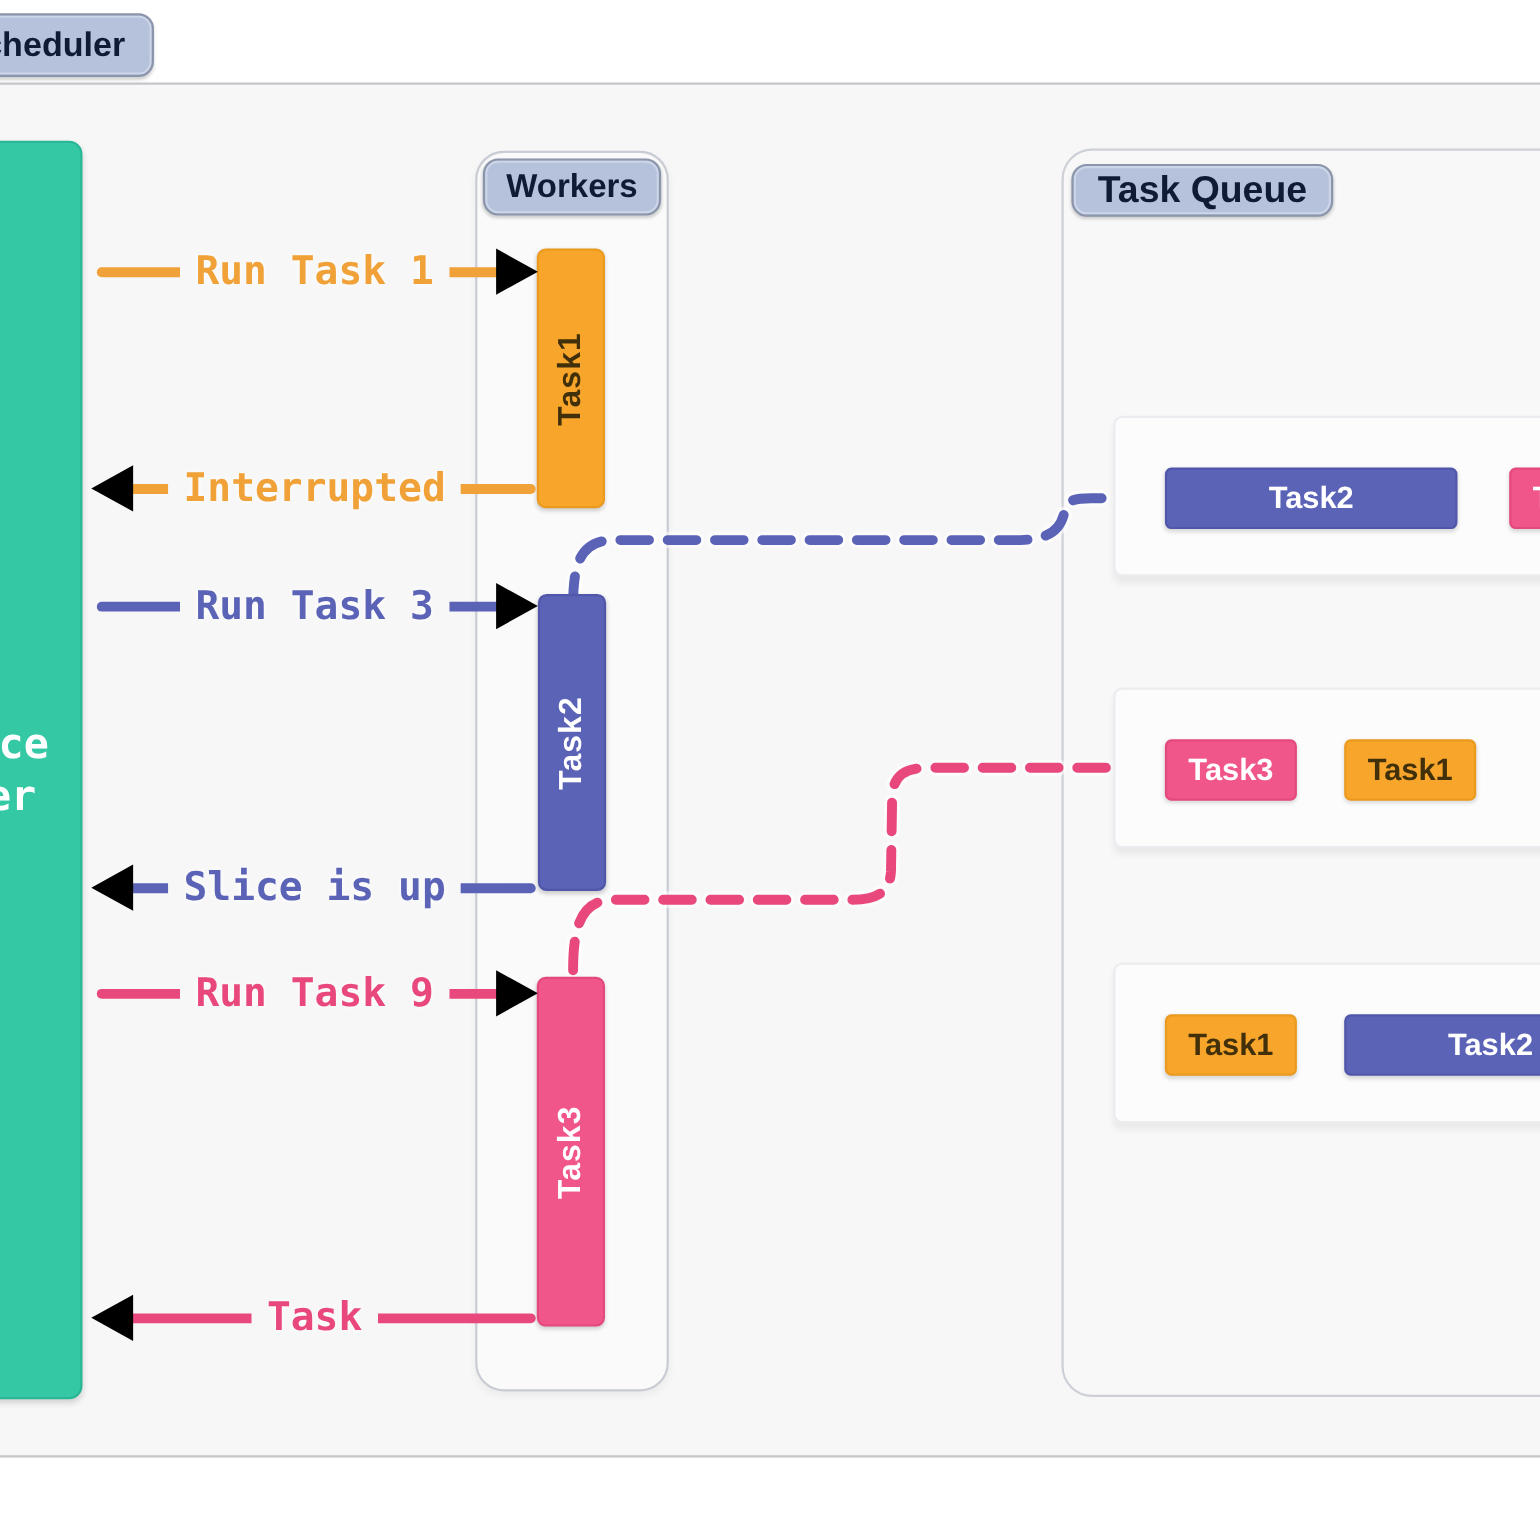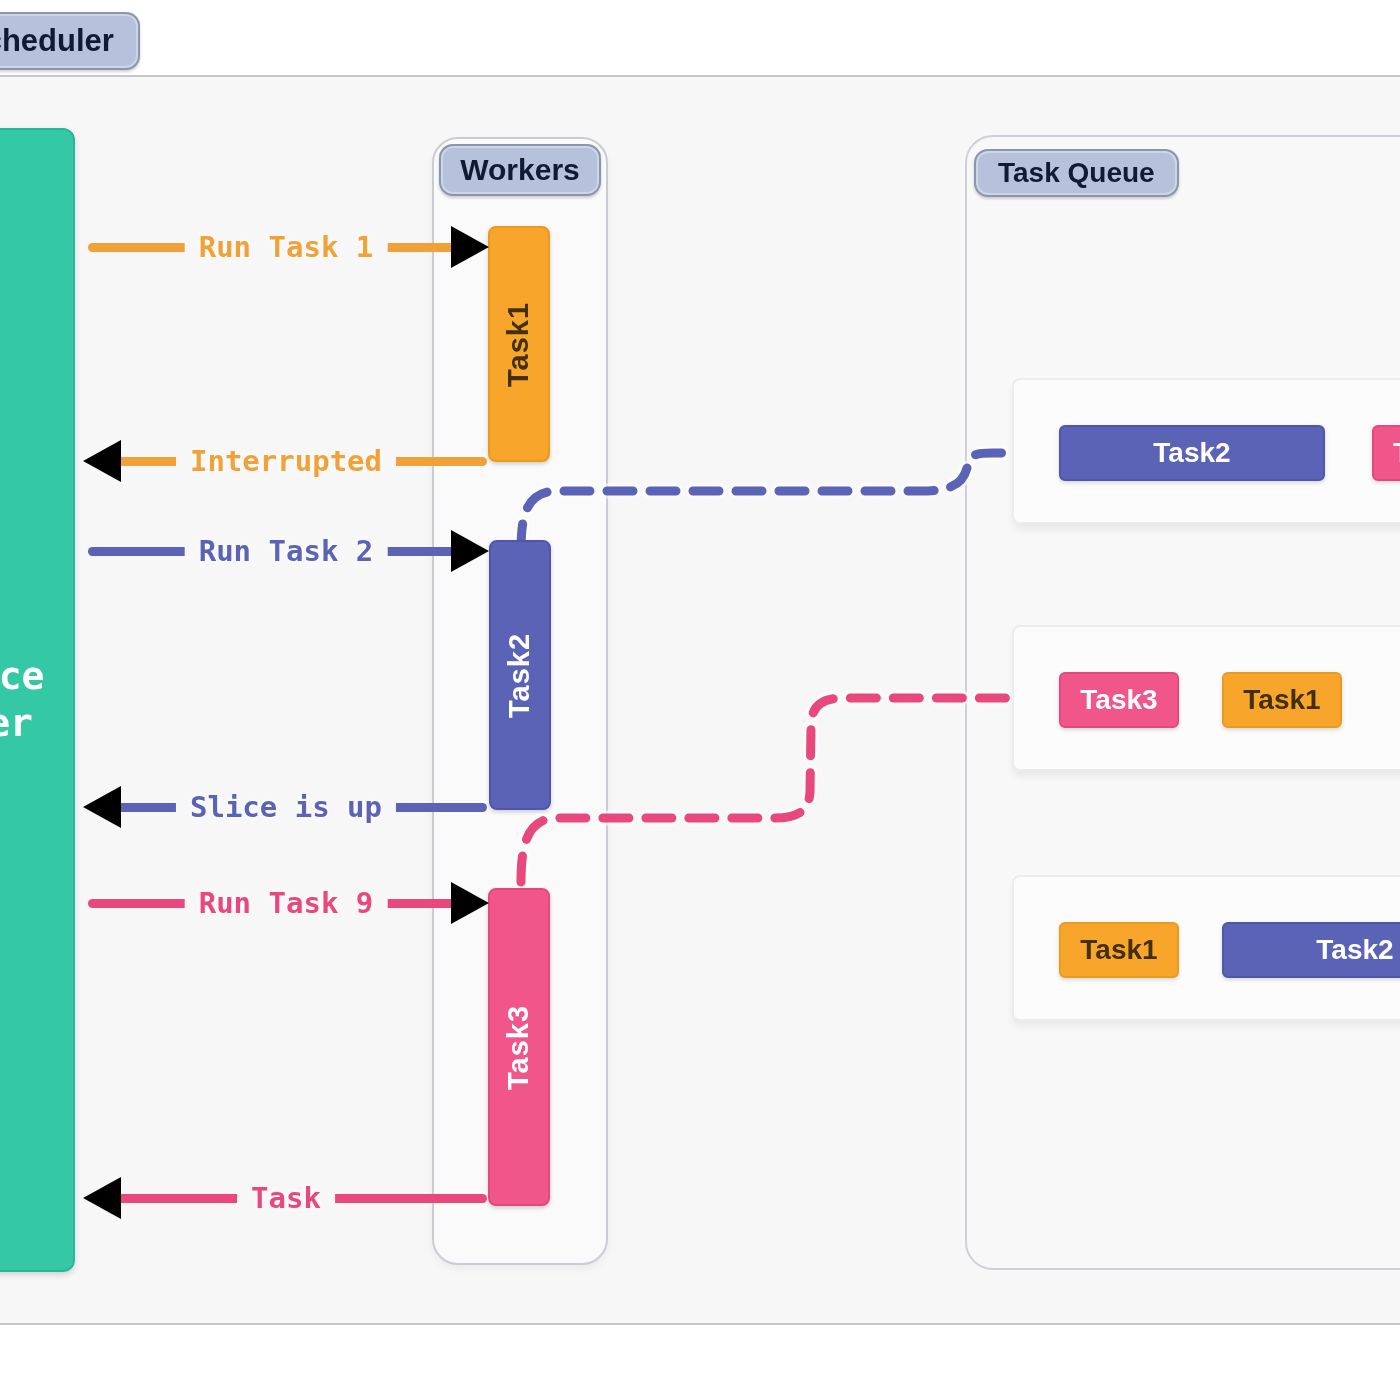--- a/index.html
+++ b/index.html
@@ -38,21 +38,21 @@
   }
   .workers-panel .actor-label{
     position:absolute;left:5px;right:5px;top:5px;height:52px;font-size:30px;
   }
   
   .queue-panel{
     position:absolute;left:965px;top:135px;width:515px;height:1135px;
     background:#f8f8f9;border:2px solid #cdd0d6;border-radius:28px;box-sizing:border-box;
   }
   .queue-panel .actor-label{
-    position:absolute;left:7px;top:12px;height:48px;padding:0 22px;font-size:28px;
+    position:absolute;left:7px;top:12px;height:48px;padding:0 22px;font-size:34px;
   }
   
   .wbar{
     position:absolute;width:62px;border-radius:8px;box-sizing:border-box;
     display:flex;align-items:center;justify-content:center;
     box-shadow:0 2px 4px rgba(0,0,0,.18);
   }
   .wbar span{
     transform:rotate(-90deg);white-space:nowrap;
     font-size:29px;font-weight:bold;letter-spacing:1px;
@@ -81,27 +81,27 @@
   .msg-line{position:absolute;top:20px;height:9px;border-radius:5px;}
   .msg.dir-right .msg-line{left:3px;right:30px;}
   .msg.dir-left  .msg-line{left:32px;right:0;}
   .msg-head{position:absolute;top:3px;width:0;height:0;
     border-top:21px solid transparent;border-bottom:21px solid transparent;}
   .msg.dir-right .msg-head{right:-2px;border-left:38px solid;}
   .msg.dir-left  .msg-head{left:-2px;border-right:38px solid;}
   .msg-label{
     position:absolute;left:50%;top:50%;transform:translate(-50%,-50%);
     background:#f7f7f8;padding:0 14px;white-space:nowrap;
-    font-family:"DejaVu Sans Mono",monospace;font-weight:bold;font-size:29px;
+    font-family:"DejaVu Sans Mono",monospace;font-weight:bold;font-size:36px;
     text-shadow:0 0 6px #ffffff;
   }
   .m-orange .msg-line{background:#f0a137;} .m-orange .msg-head{border-left-color:#f0a137;border-right-color:#f0a137;} .m-orange .msg-label{color:#f0a137;}
   .m-indigo .msg-line{background:#5b63b7;} .m-indigo .msg-head{border-left-color:#5b63b7;border-right-color:#5b63b7;} .m-indigo .msg-label{color:#5b63b7;}
   .m-pink   .msg-line{background:#e8487c;} .m-pink   .msg-head{border-left-color:#e8487c;border-right-color:#e8487c;} .m-pink .msg-label{color:#e8487c;}
-  .mt1{top:223px;} .mt2{top:437px;} .mt3{top:527px;} .mt4{top:783px;} .mt5{top:879px;} .mt6{top:1174px;}
+  .mt1{top:223px;} .mt2{top:420px;} .mt3{top:527px;} .mt4{top:783px;} .mt5{top:879px;} .mt6{top:1174px;}
   
   .connectors{position:absolute;left:0;top:0;width:1400px;height:1400px;pointer-events:none;}
 </style>
 </head>
 <body>
 
 <div class="frame"></div>
 
 <div class="actor-label scheduler-label">
   <span>Scheduler</span>
@@ -172,21 +172,21 @@
   <div class="msg-label">Run Task 1</div>
 </div>
 <div class="msg dir-left m-orange mt2">
   <div class="msg-line"></div>
   <div class="msg-head"></div>
   <div class="msg-label">Interrupted</div>
 </div>
 <div class="msg dir-right m-indigo mt3">
   <div class="msg-line"></div>
   <div class="msg-head"></div>
-  <div class="msg-label">Run Task 2</div>
+  <div class="msg-label">Run Task 3</div>
 </div>
 <div class="msg dir-left m-indigo mt4">
   <div class="msg-line"></div>
   <div class="msg-head"></div>
   <div class="msg-label">Slice is up</div>
 </div>
 <div class="msg dir-right m-pink mt5">
   <div class="msg-line"></div>
   <div class="msg-head"></div>
   <div class="msg-label">Run Task 9</div>

